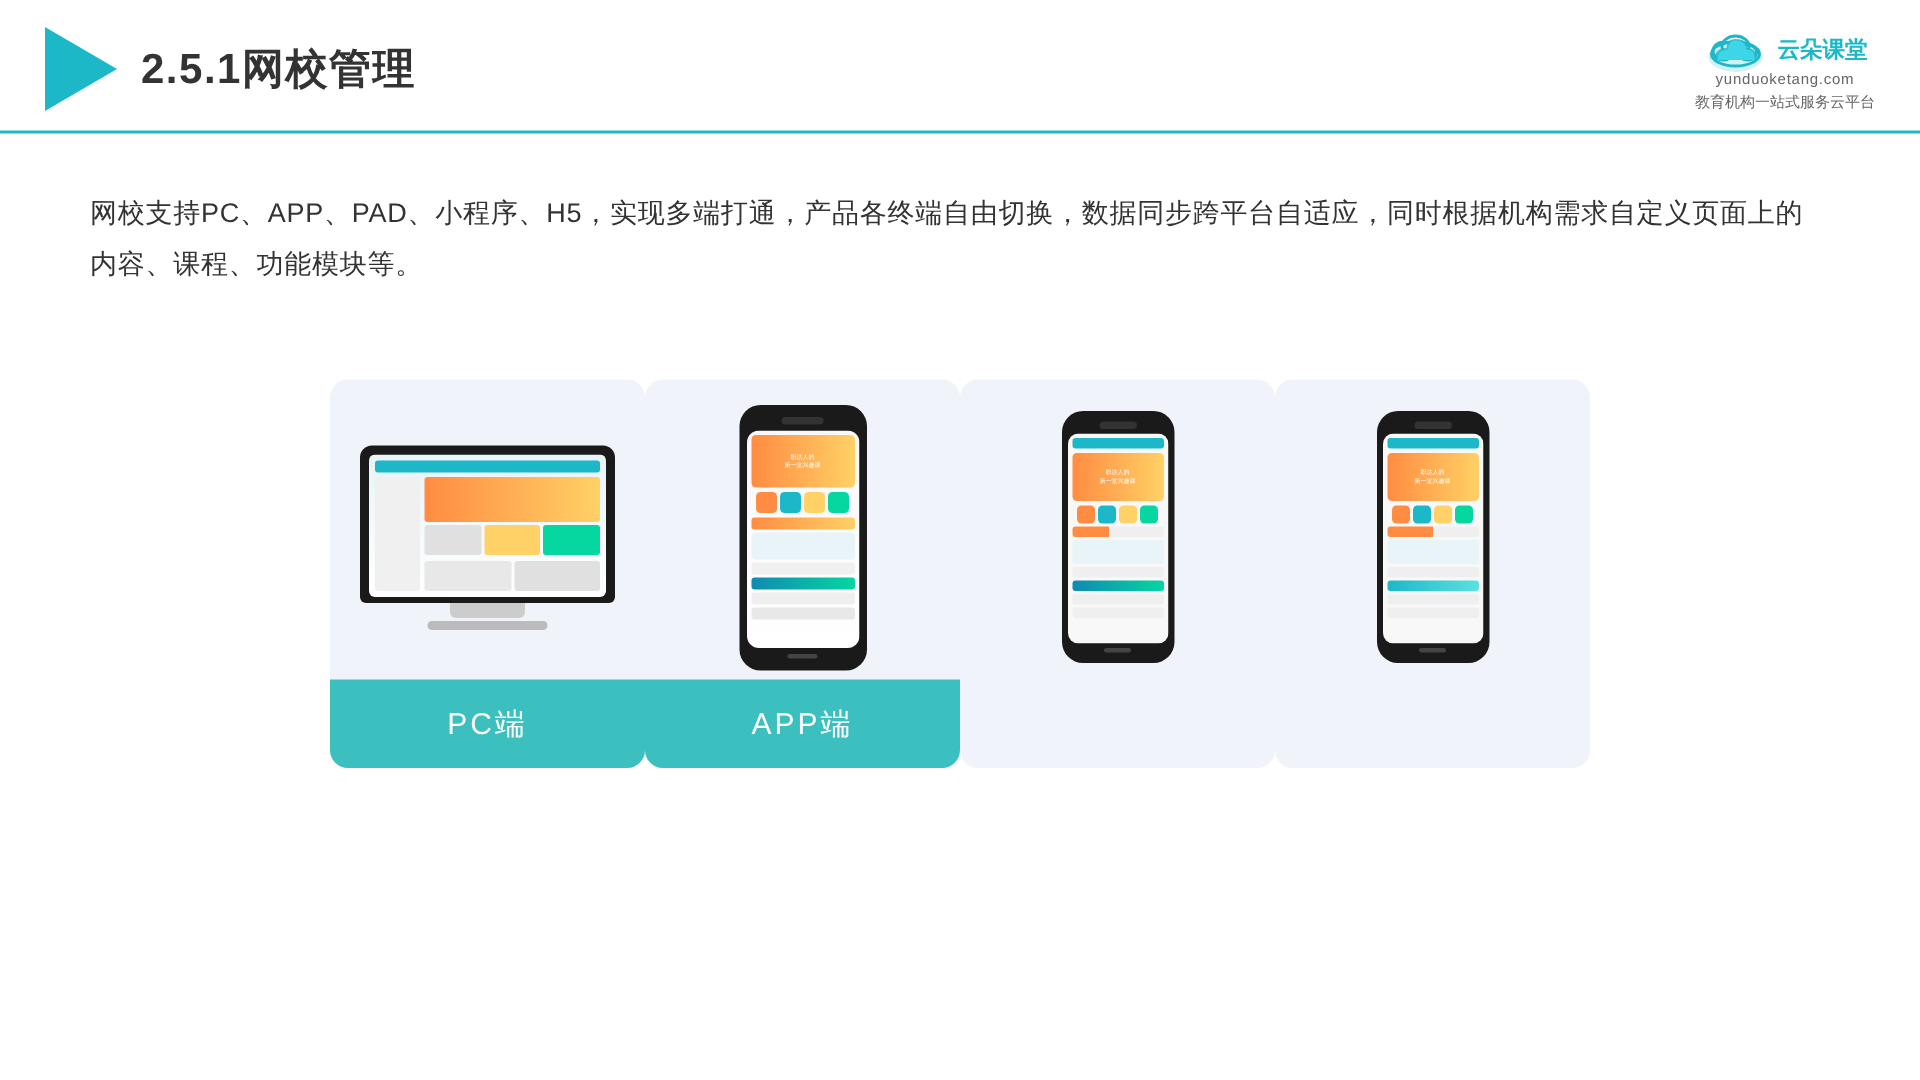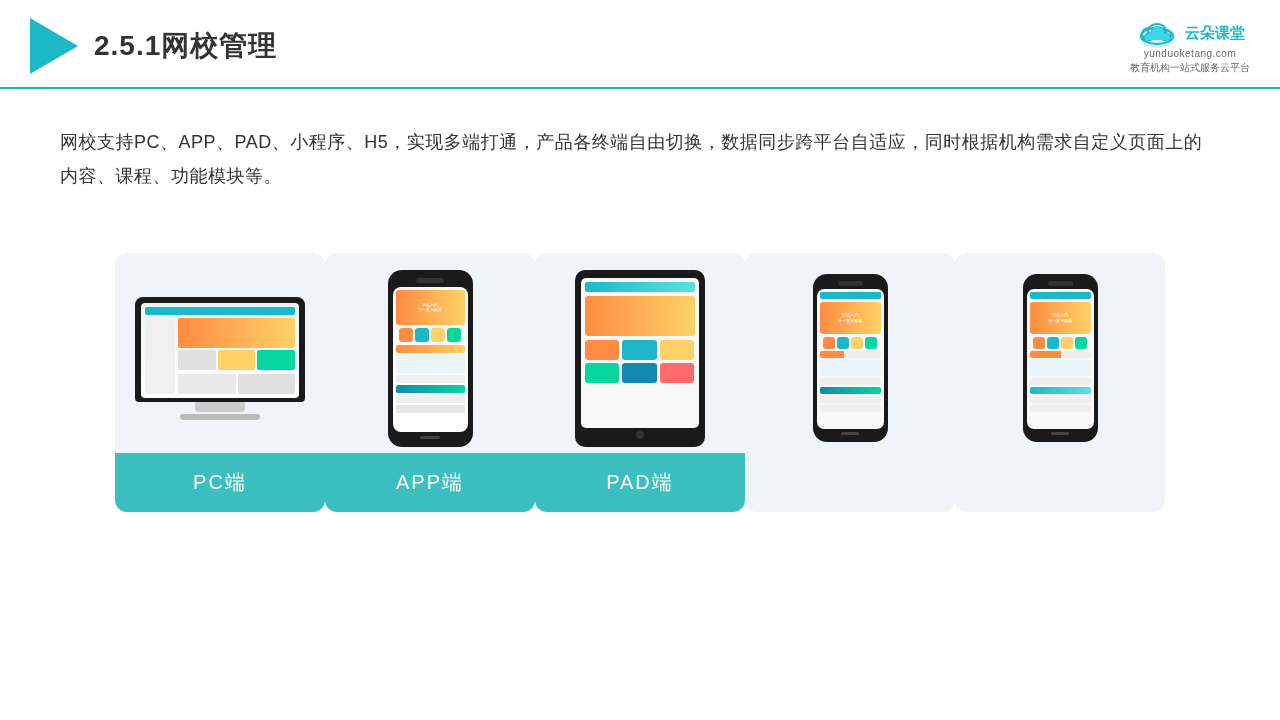--- a/index.html
+++ b/index.html
@@ -495,42 +495,20 @@
               <div class="phone-row" style="background:#e8e8e8;"></div>
             </div>
           </div>
         </div>
         <div class="phone-home"></div>
       </div>
     </div>
     <div class="card-label">APP端</div>
   </div>
 
-  <div class="card">
-    <div class="card-image-area">
-      <div class="tablet-mockup">
-        <div class="tablet-screen">
-          <div class="tablet-screen-content">
-            <div class="tablet-bar"></div>
-            <div class="tablet-banner"></div>
-            <div class="tablet-grid">
-              <div class="tablet-grid-item"></div>
-              <div class="tablet-grid-item"></div>
-              <div class="tablet-grid-item"></div>
-              <div class="tablet-grid-item"></div>
-              <div class="tablet-grid-item"></div>
-              <div class="tablet-grid-item"></div>
-            </div>
-          </div>
-        </div>
-        <div class="tablet-camera"></div>
-      </div>
-    </div>
-    <div class="card-label">PAD端</div>
-  </div>
 
   <div class="card">
     <div class="card-image-area">
       <div class="small-phone">
         <div class="small-phone-notch"></div>
         <div class="small-phone-screen">
           <div class="small-phone-content">
             <div class="sp-bar"></div>
             <div class="sp-banner">
               <div class="sp-banner-inner">职达人的<br>第一堂兴趣课</div>

